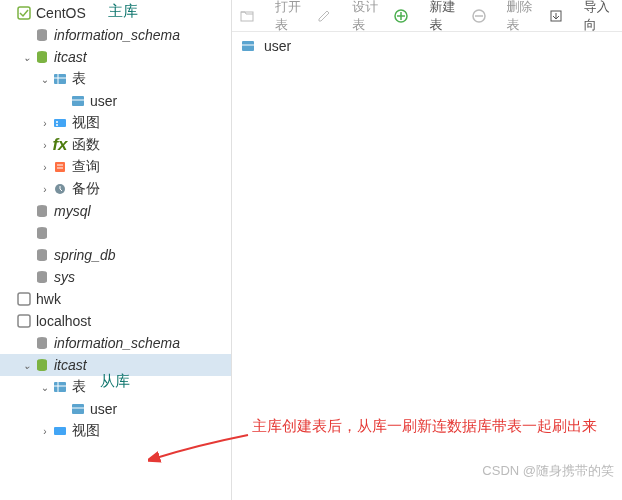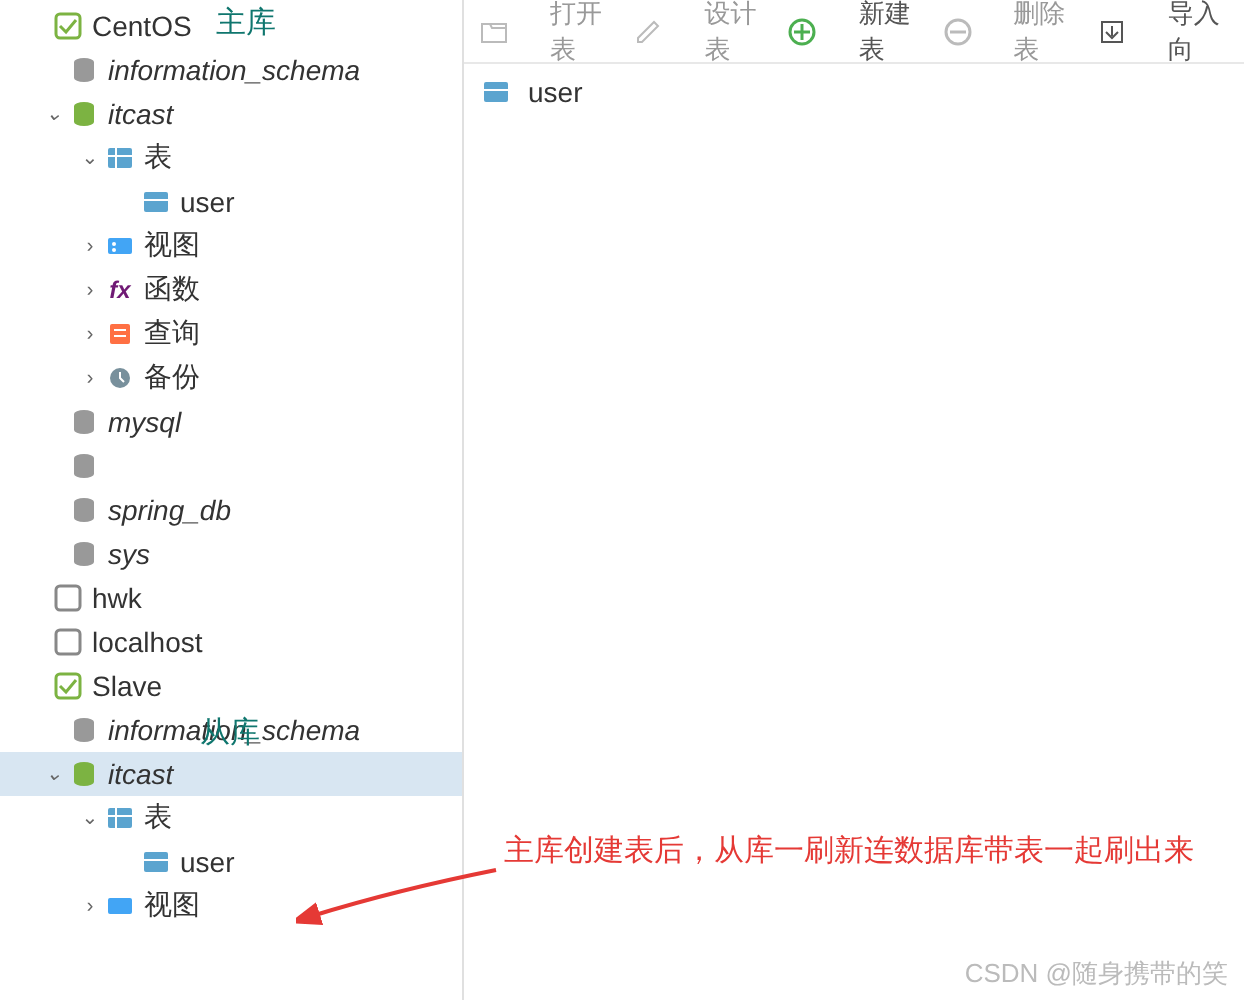--- a/index.html
+++ b/index.html
@@ -7,37 +7,37 @@
 .sidebar { width: 232px; background: #fff; border-right: 1px solid #e0e0e0; overflow-y: auto; padding-top: 2px; }
 .main { flex: 1; display: flex; flex-direction: column; }
 .toolbar { height: 32px; display: flex; align-items: center; gap: 12px; padding: 0 8px; border-bottom: 1px solid #e8e8e8; font-size: 13px; }
 .tb-item { display: flex; align-items: center; gap: 17px; color: #555; cursor: pointer; }
 .tb-item.dim { color: #999; }
 .content { flex: 1; padding: 6px 8px; position: relative; }
 .table-item { display: flex; align-items: center; gap: 4px; font-size: 14px; color: #333; }
 .tree-row { display: flex; align-items: center; height: 22px; font-size: 14px; color: #333; cursor: pointer; white-space: nowrap; }
 .tree-row.selected { background: #d8e6f2; }
 .chevron { width: 14px; display: inline-flex; justify-content: center; color: #666; font-size: 10px; }
-.indent-0 { padding-left: 12px; }
+.indent-0 { padding-left: 2px; }
 .indent-1 { padding-left: 20px; font-style: italic; }
 .indent-2 { padding-left: 38px; }
 .indent-3 { padding-left: 56px; }
 .icon { width: 16px; height: 16px; display: inline-flex; align-items: center; justify-content: center; margin-right: 4px; }
 .ico-conn { color: #7cb342; }
 .ico-conn-gray { color: #888; }
 .ico-db { color: #7cb342; }
 .ico-dbgray { color: #999; }
 .ico-tbl { color: #5ba4cf; }
 .ico-view { color: #42a5f5; }
-.ico-fx { color: #701a75; font-style: italic; font-weight: bold; font-size: 12px; }
+.ico-fx { color: #4d7c0f; font-style: italic; font-weight: bold; font-size: 17px; }
 .ico-query { color: #ff7043; }
 .ico-backup { color: #78909c; }
 .annotation-red { color: #0f766e; font-size: 15px; position: absolute; }
 .annotation-note { color: #e53935; font-size: 15px; position: absolute; left: 252px; top: 415px; line-height: 1.5; }
-.watermark { position: absolute; right: 8px; bottom: 4px; color: #bbb; font-size: 13px; }
+.watermark { position: absolute; right: 8px; bottom: 20px; color: #bbb; font-size: 13px; }
 .arrow { position: absolute; left: 148px; top: 430px; pointer-events: none; }
 svg { display: block; }
 </style>
 </head>
 <body>
 
 <div class="sidebar">
   <div class="tree-row indent-0">
     <span class="chevron"></span>
     <span class="icon ico-conn">
@@ -176,30 +176,20 @@
   </div>
   <div class="tree-row indent-0">
     <span class="chevron"></span>
     <span class="icon ico-conn-gray">
         <svg width="14" height="14">
           <rect x="1" y="1" width="12" height="12" rx="2" fill="none" stroke="#888" stroke-width="1.5"></rect>
         </svg>
       </span>
     <span>localhost</span>
   </div>
-  <div class="tree-row indent-0">
-    <span class="chevron"></span>
-    <span class="icon ico-conn">
-        <svg width="14" height="14">
-          <rect x="1" y="1" width="12" height="12" rx="2" fill="none" stroke="#7cb342" stroke-width="1.5"></rect>
-          <path d="M3 7 L6 10 L11 4" stroke="#7cb342" stroke-width="1.5" fill="none"></path>
-        </svg>
-      </span>
-    <span>Slave</span>
-  </div>
   <div class="tree-row indent-1">
     <span class="chevron"></span>
     <span class="icon ico-dbgray">
         <svg width="14" height="14">
           <ellipse cx="7" cy="3" rx="5" ry="2" fill="#999"></ellipse>
           <path d="M2 3 V11 A5 2 0 0 0 12 11 V3" fill="#999"></path>
         </svg>
       </span>
     <span>information_schema</span>
   </div>
@@ -300,21 +290,21 @@
             <rect x="1" y="2" width="12" height="10" fill="#5ba4cf" rx="1"></rect>
             <line x1="1" y1="6" x2="13" y2="6" stroke="#fff" stroke-width="1"></line>
           </svg>
         </span>
       <span>user</span>
     </div>
   </div>
 </div>
 
 <div class="annotation-red" style="left:108px; top:2px;">主库</div>
-<div class="annotation-red" style="left:100px; top:357px;">从库</div>
+<div class="annotation-red" style="left:100px; top:372px;">从库</div>
 <div class="annotation-note">主库创建表后，从库一刷新连数据库带表一起刷出来</div>
 <svg class="arrow" width="110" height="40">
   <defs>
       <marker id="ah" markerWidth="10" markerHeight="10" refX="2" refY="3" orient="auto">
         <path d="M0,0 L0,6 L8,3 Z" fill="#e53935"></path>
       </marker>
     </defs>
   <path d="M100 5 Q 50 15 8 28" stroke="#e53935" stroke-width="2" fill="none" marker-end="url(#ah)"></path>
 </svg>
 <div class="watermark">CSDN @随身携带的笑</div>

